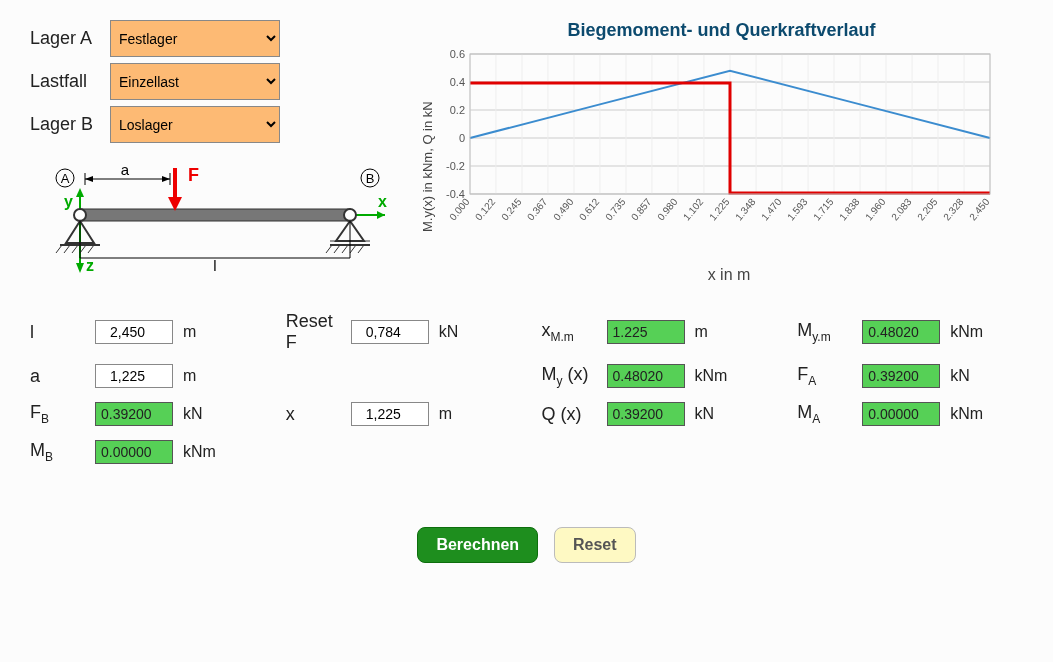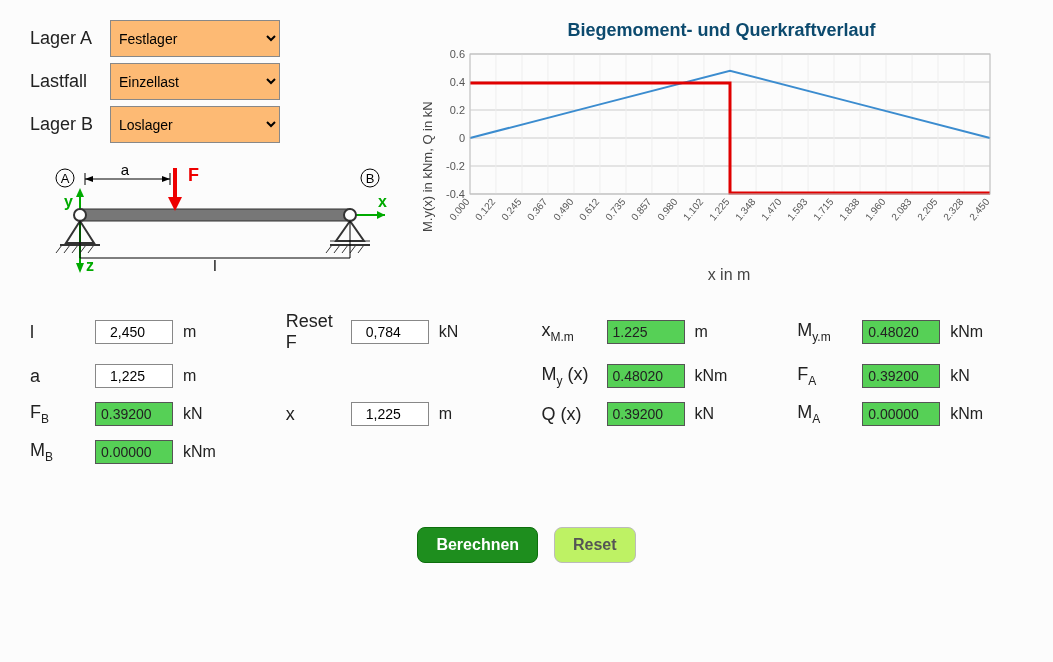--- a/index.html
+++ b/index.html
@@ -75,21 +75,21 @@
   .btn-row { margin-top: 60px; text-align: center; }
   button {
     padding: 8px 18px;
     font-size: 16px;
     border-radius: 8px;
     margin: 0 6px;
     cursor: pointer;
     font-weight: bold;
   }
   .btn-primary { background: #1e8e1e; color: #fff; border: 1px solid #0d6e0d; }
-  .btn-secondary { background: #bef264; color: #555; border: 1px solid #bbb; }
+  .btn-secondary { background: #fef9c3; color: #555; border: 1px solid #bbb; }
 </style>
 </head>
 <body>
 
 <div class="top-row">
   <div class="left-col">
     <div class="form-row">
       <div class="form-label">Lager A</div>
       <select class="combo">
         <option>Festlager</option>

